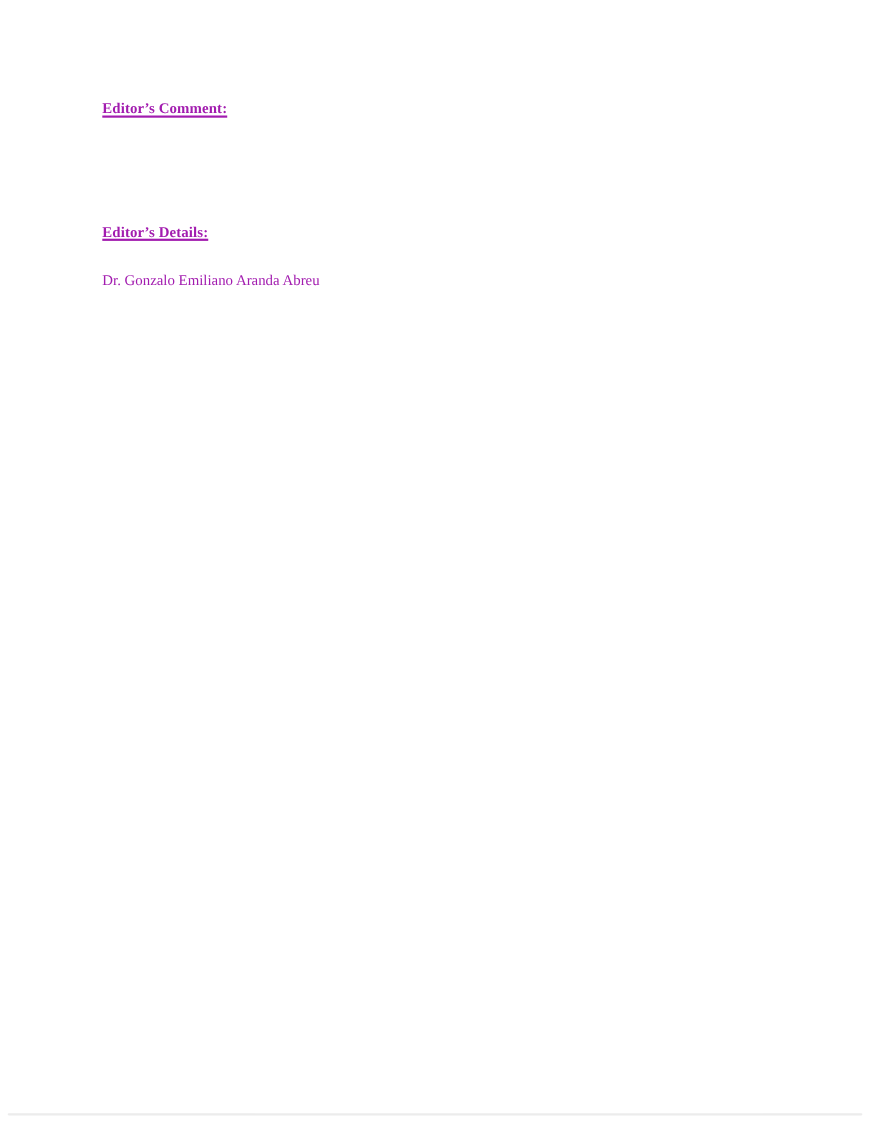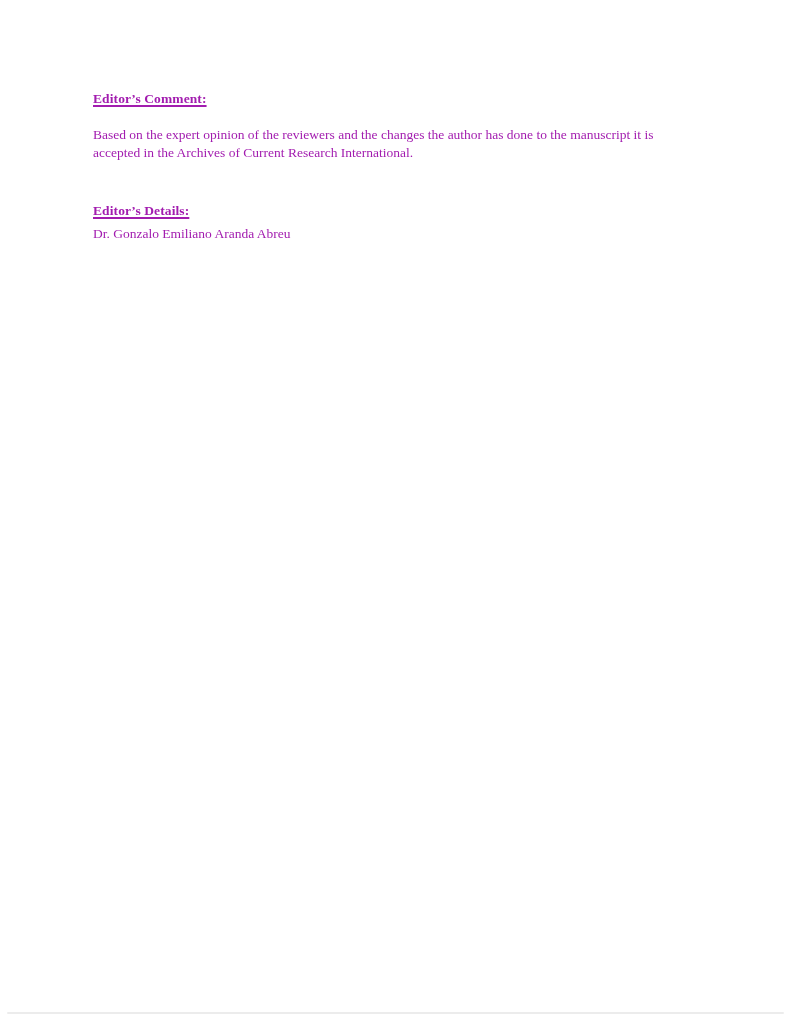--- a/index.html
+++ b/index.html
@@ -50,26 +50,22 @@
     border-radius: 1px;
   }
 </style>
 </head>
 <body>
 
 <div class="page">
 
   <h2 class="heading abs" style="top: 91px;">Editor’s Comment:</h2>
 
-  <p class="body-text abs" style="top: 126px;">
-    <span class="block-line">Based on the expert opinion of the reviewers and the changes the author has done to the manuscript it is</span>
-    <span class="block-line">accepted in the Archives of Current Research International.</span>
-  </p>
 
   <h2 class="heading abs" style="top: 203px;">Editor’s Details:</h2>
 
-  <p class="address-text abs" style="top: 226px;">
+  <p class="address-text abs" style="top: 247px;">
     <span class="block-line">Dr. Gonzalo Emiliano Aranda Abreu</span>
   </p>
 
   <div class="scan-line"></div>
 
 </div>
 
 </body></html>

